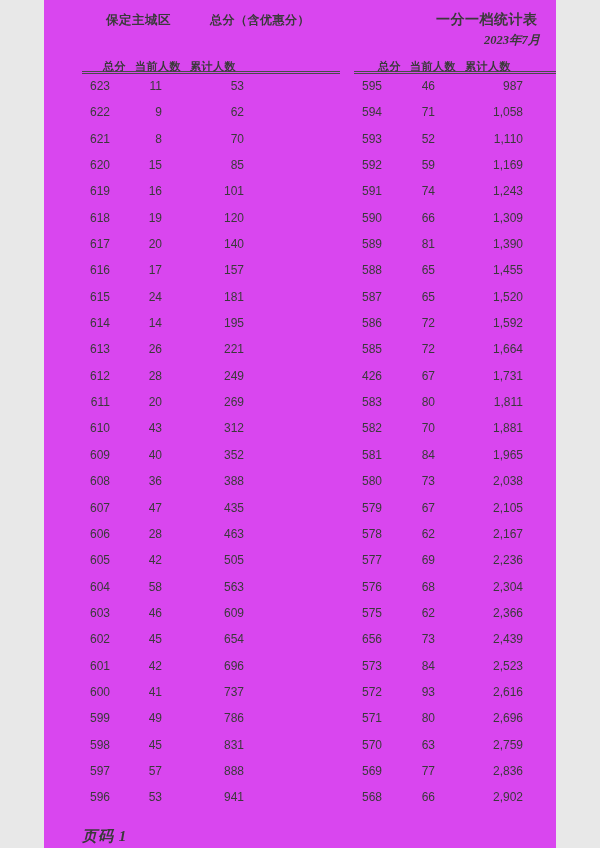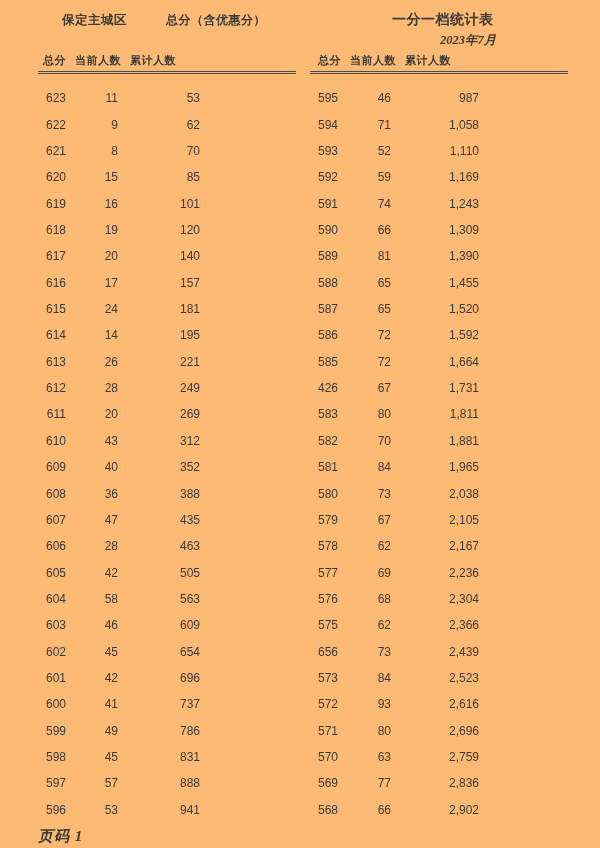--- a/index.html
+++ b/index.html
@@ -1,47 +1,47 @@
 <!DOCTYPE html>
 <html><head>
 <meta charset="utf-8">
 <style>
   * { margin:0; padding:0; box-sizing:border-box; }
   html,body { background:#e8e8e8; }
   .page {
     position:relative;
-    width:600px; height:848px;
-    background:#fdba74;
+    width:512px; height:848px;
+    background:#d946ef;
     color:#3a3a3a;
     font-family:"Liberation Serif","DejaVu Serif",serif;
     overflow:hidden;
     margin:0 auto;
   }
   
   .hdr-region   { position:absolute; left:62px;  top:12px; font-size:12.5px; font-weight:600; letter-spacing:0.5px; }
   .hdr-scoretype{ position:absolute; left:166px; top:12px; font-size:12px;   font-weight:600; letter-spacing:0.5px; }
   .hdr-title    { position:absolute; left:392px; top:11px; font-size:14px;   font-weight:700; letter-spacing:0.5px; }
   .hdr-date     { position:absolute; left:440px; top:32px; width:128px; text-align:left;
                   font-size:12.5px; font-weight:bold; font-style:italic; }
   
   .table-block { position:absolute; top:52px; width:258px; }
   .t-left  { left:38px; }
   .t-right { left:310px; }
   .col-headers { position:relative; height:19px; font-size:11px; font-weight:600; }
-  .col-headers span { position:absolute; top:1px; white-space:nowrap; letter-spacing:0.5px; }
+  .col-headers span { position:absolute; top:7px; white-space:nowrap; letter-spacing:0.5px;margin-left:16px; }
   .t-left  .ch-score { left:5px; }  .t-left  .ch-cur { left:37px; }  .t-left  .ch-cum { left:92px; }
   .t-right .ch-score { left:8px; }  .t-right .ch-cur { left:40px; }  .t-right .ch-cum { left:95px; }
   .double-rule {
     height:3px;
     border-top:1px solid #4a4a4a;
     border-bottom:1px solid #4a4a4a;
     width:100%;
   }
   .rows { margin-top:5px; }
-  .row { height:26.35px; display:flex; align-items:flex-end; }
+  .row { height:26.35px; display:flex; align-items:flex-start; }
   .cell {
     display:block; text-align:right;
     font-family:"Liberation Sans","DejaVu Sans",sans-serif;
     font-size:12px;
   }
   .col-score   { width:28px; }
   .t-left  .col-current { width:52px; }   .t-left  .col-cum { width:82px; }
   .t-right .col-current { width:53px; }   .t-right .col-cum { width:88px; }
   
   .footer { position:absolute; left:38px; top:827px; font-size:15px; font-style:italic; font-weight:600; letter-spacing:1px; }

